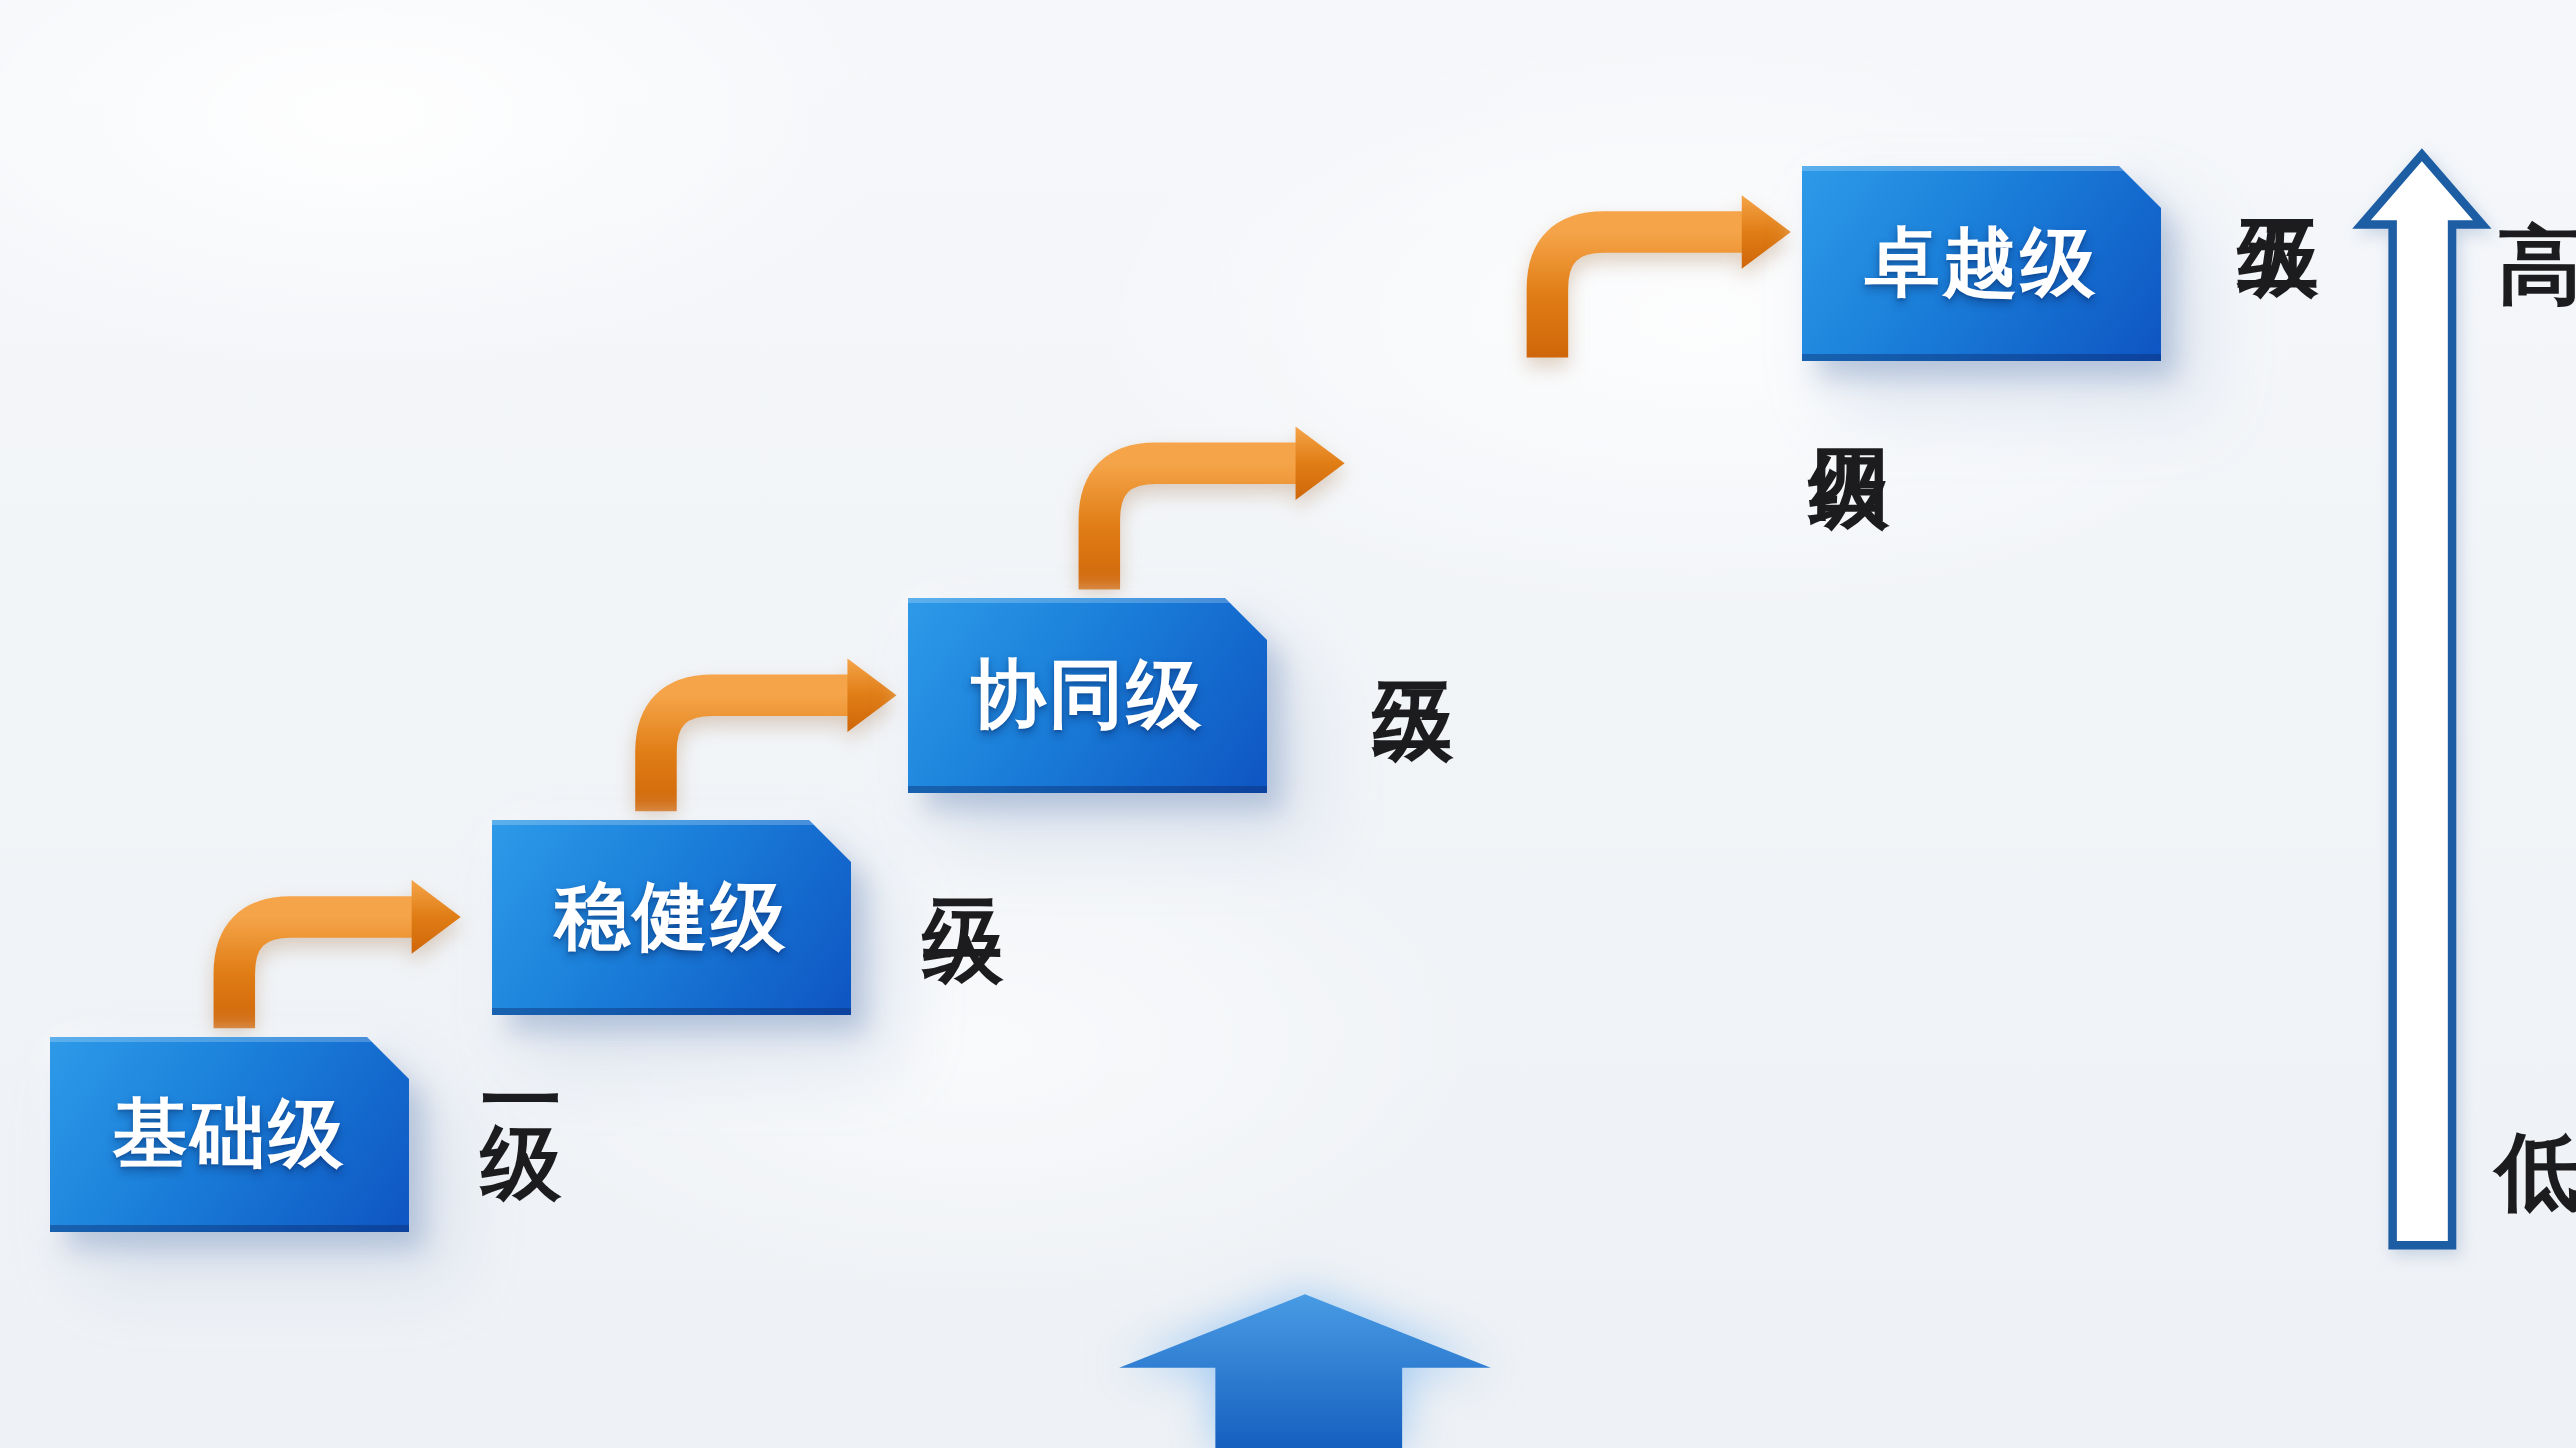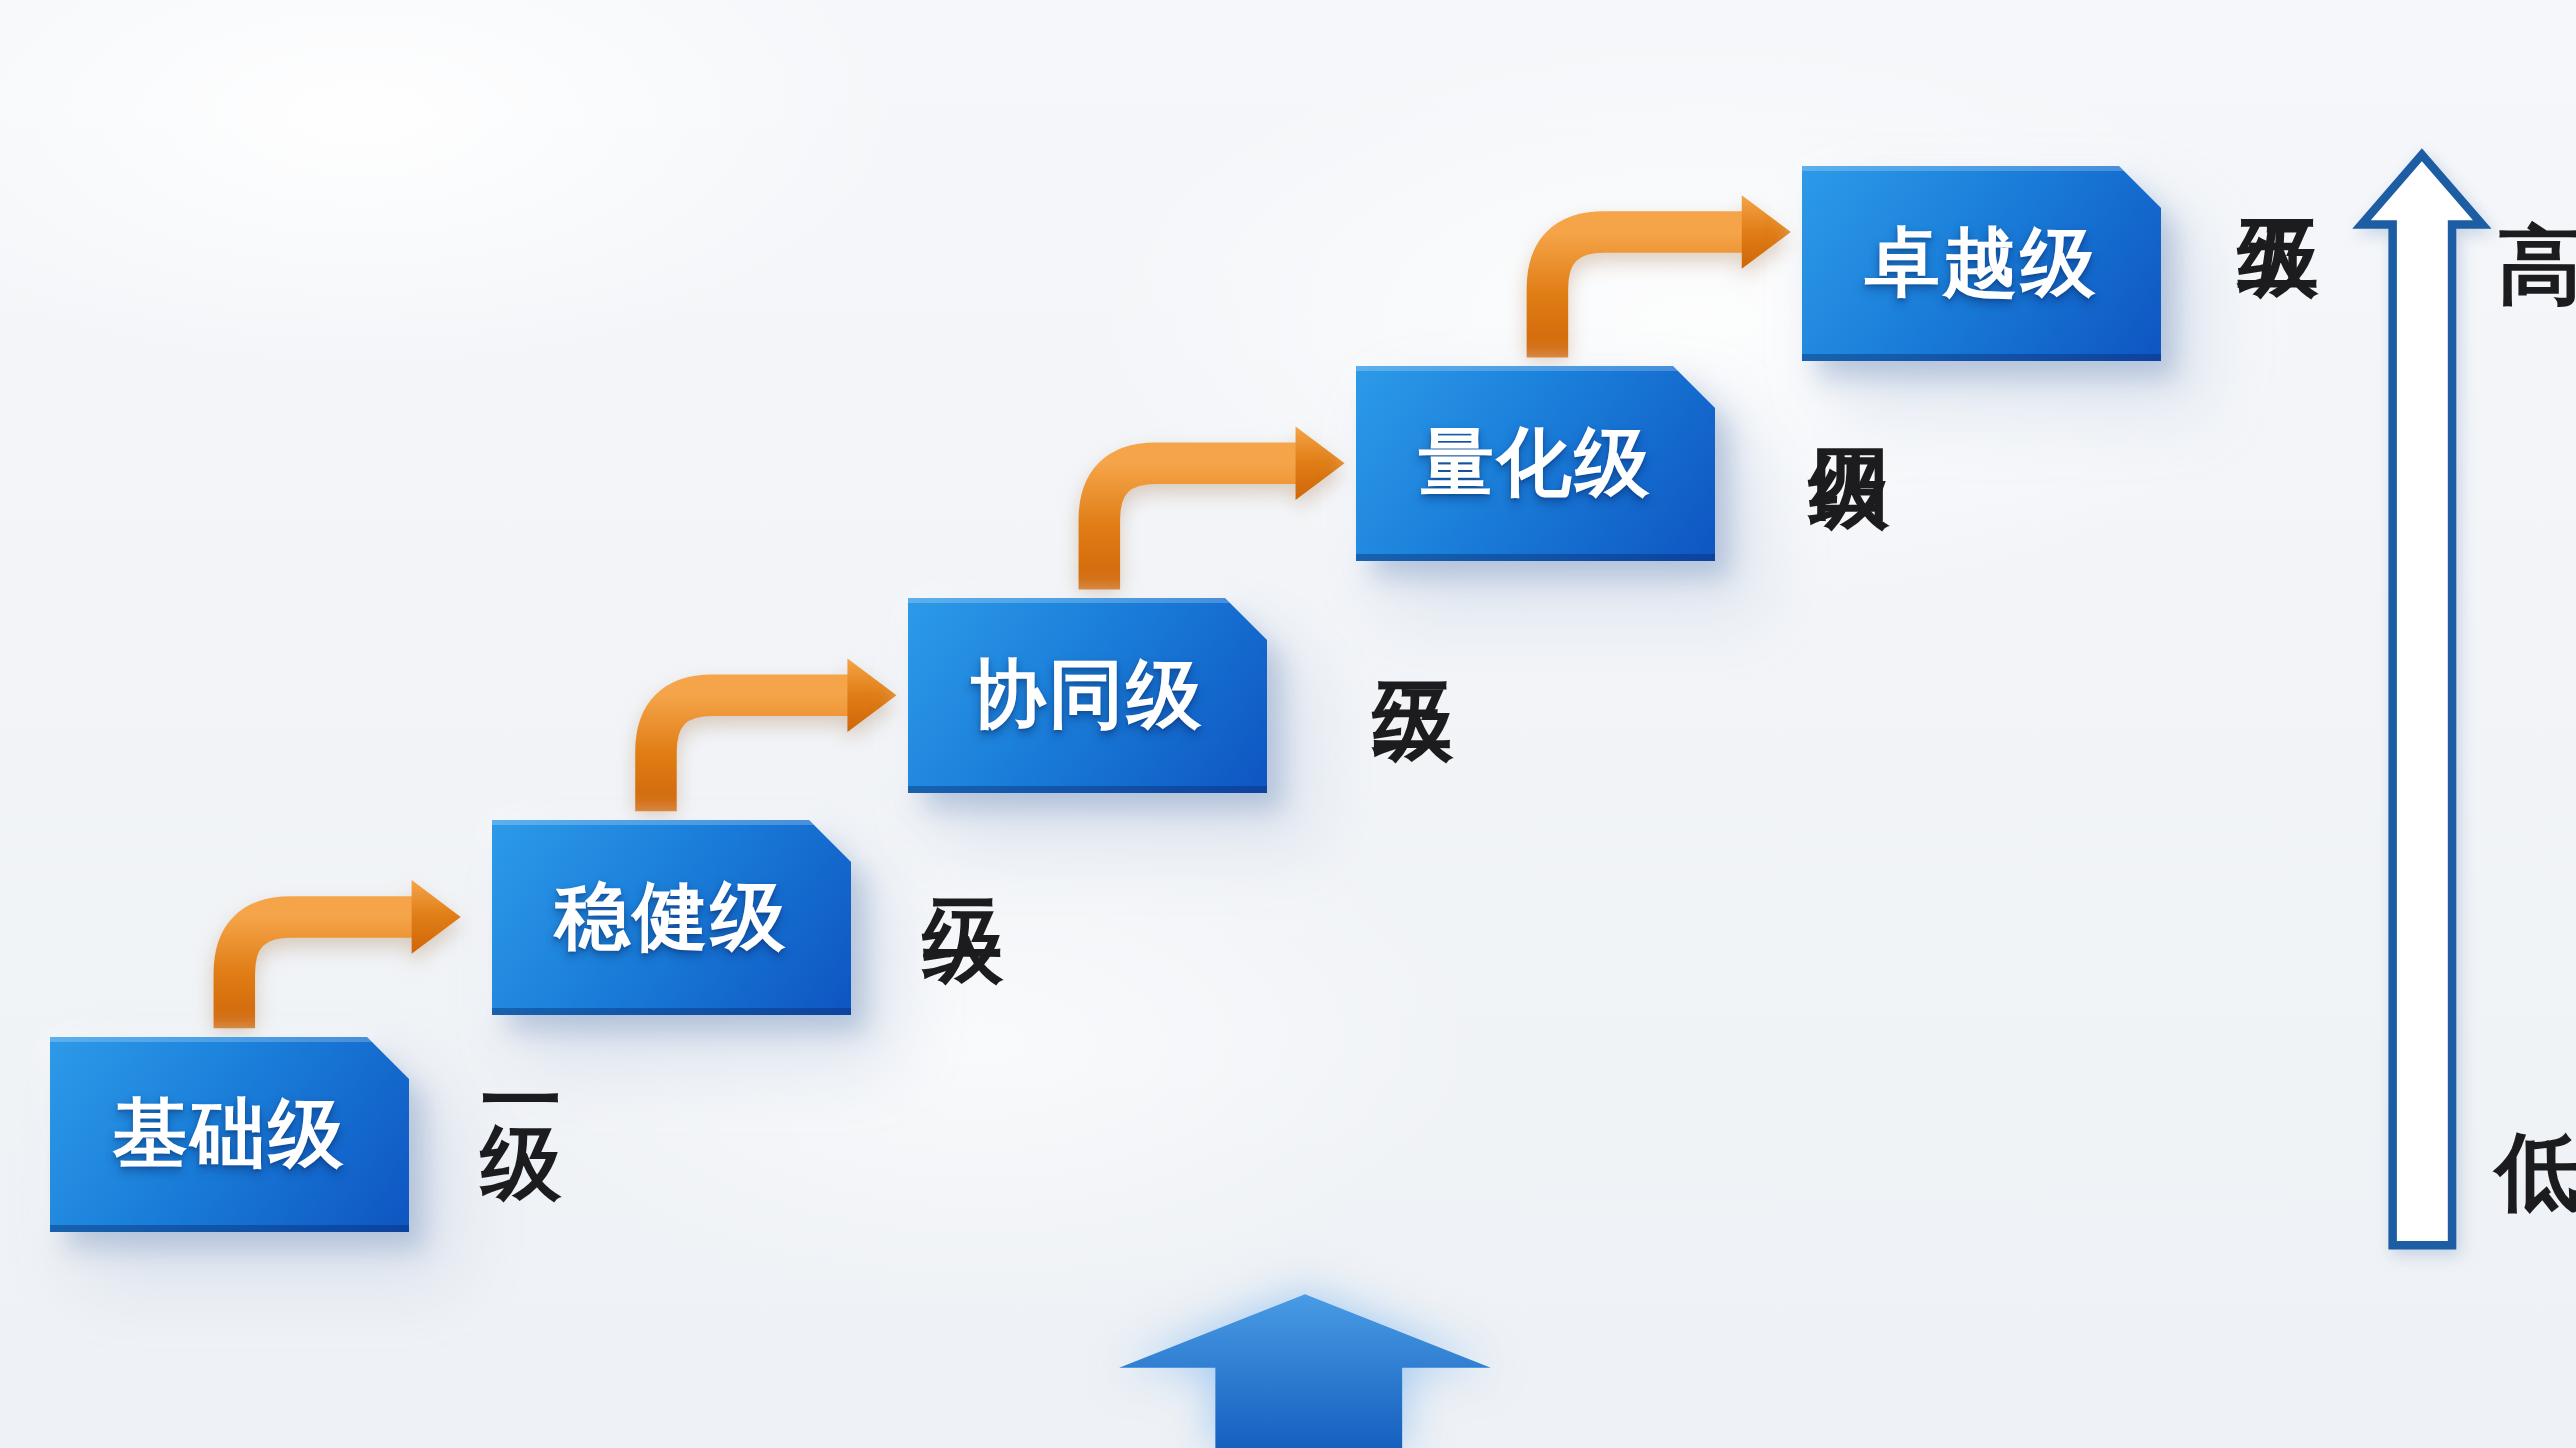--- a/index.html
+++ b/index.html
@@ -138,25 +138,20 @@
   <div class="step s2">
     <div class="face">
       <span class="step-name">稳健级</span>
     </div>
   </div>
   <div class="step s3">
     <div class="face">
       <span class="step-name">协同级</span>
     </div>
   </div>
-  <div class="step s4">
-    <div class="face">
-      <span class="step-name">量化级</span>
-    </div>
-  </div>
   <div class="step s5">
     <div class="face">
       <span class="step-name">卓越级</span>
     </div>
   </div>
 
   <div class="lvl l1">
     <span>一级</span>
   </div>
   <div class="lvl l2">

